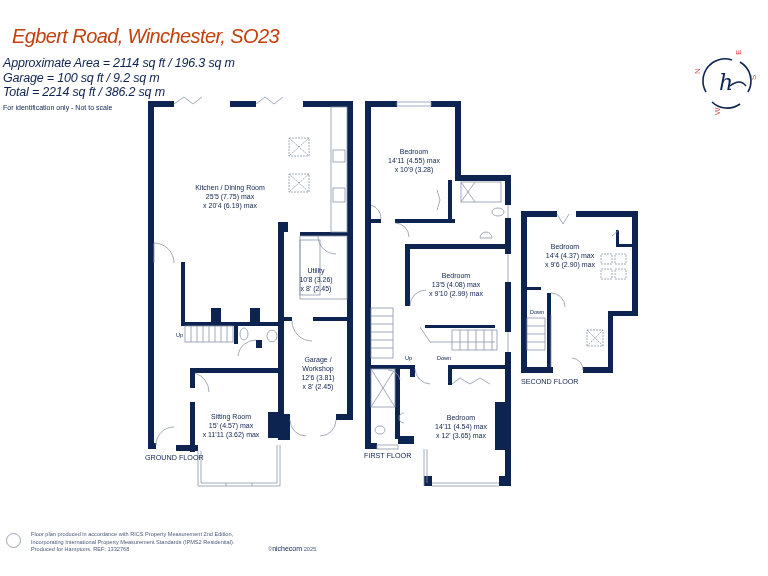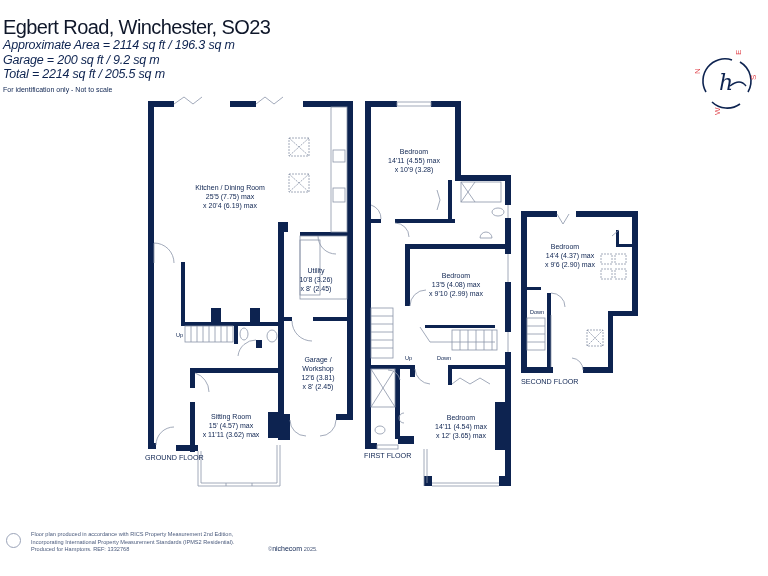--- a/index.html
+++ b/index.html
@@ -1,39 +1,39 @@
 <!DOCTYPE html>
 <html><head>
 <meta charset="utf-8">
 <style>
   html, body { margin:0; padding:0; background:#ffffff; }
   body { width:768px; height:576px; position:relative; overflow:hidden; font-family:"DejaVu Sans", sans-serif; color:#0d2350; }
   .header { position:absolute; left:3px; top:16px; }
-  .title { font-family:"Liberation Sans", sans-serif; font-size:20px; color:#0f172a; letter-spacing:-0.6px; line-height:22px; margin:0; }
+  .title { font-family:"Liberation Sans", sans-serif; font-size:20px; color:#c2410c; letter-spacing:-0.6px; line-height:22px; margin:9px;font-style:italic; }
   .area-line { font-family:"Liberation Sans", sans-serif; font-size:12.5px; color:#0d2350; line-height:14.5px; letter-spacing:-0.2px;font-style:italic; }
   .note { font-family:"Liberation Sans", sans-serif; font-size:7px; color:#0d2350; margin-top:4px; }
   .compass { position:absolute; left:690px; top:40px; width:70px; height:80px; }
   svg.plan { position:absolute; left:0; top:0; }
   .lbl { font-family:"Liberation Sans", sans-serif; font-size:7px; fill:#0d2350; text-anchor:middle; }
   .floor-lbl { font-family:"Liberation Sans", sans-serif; font-size:7.2px; fill:#0d2350; }
   .tiny { font-family:"Liberation Sans", sans-serif; font-size:5.5px; fill:#0d2350; }
   .footer { position:absolute; left:6px; top:531px; display:flex; align-items:flex-start; }
   .footer-icon { width:13px; height:13px; border:1px solid #9aa3b8; border-radius:50%; margin-top:2px; margin-right:10px; position:relative; }
   .footer-text { font-family:"Liberation Sans", sans-serif; font-size:5.6px; color:#4a5a7c; line-height:7.6px; }
   .footer-copy { font-family:"Liberation Sans", sans-serif; font-size:5.6px; color:#4a5a7c; position:absolute; left:268px; top:545px; }
   .footer-copy b { color:#0d2350; font-size:7px; font-weight:normal; }
 </style>
 </head>
 <body>
 
 <div class="header">
   <div class="title">Egbert Road, Winchester, SO23</div>
   <div class="area-line">Approximate Area = 2114 sq ft / 196.3 sq m</div>
-  <div class="area-line">Garage = 200 sq ft / 9.2 sq m</div>
-  <div class="area-line">Total = 2214 sq ft / 205.5 sq m</div>
+  <div class="area-line">Garage = 100 sq ft / 9.2 sq m</div>
+  <div class="area-line">Total = 2214 sq ft / 386.2 sq m</div>
   <div class="note">For identification only - Not to scale</div>
 </div>
 
 <svg class="compass" viewBox="0 0 70 80" width="70" height="80">
   <path d="M 50 22 A 22 22 0 0 1 58 52" fill="none" stroke="#0d2350" stroke-width="1.6"></path>
   <path d="M 50 64 A 22 22 0 0 1 22 62" fill="none" stroke="#0d2350" stroke-width="1.6"></path>
   <path d="M 16 52 A 22 22 0 0 1 42 20" fill="none" stroke="#0d2350" stroke-width="1.6"></path>
   <text x="36" y="50" font-family="DejaVu Serif, serif" font-style="italic" font-size="22" fill="#0d2350" text-anchor="middle">h</text>
   <path d="M 40 46 Q 50 38 56 46" fill="none" stroke="#0d2350" stroke-width="1.4"></path>
   <text x="8" y="36" font-family="Liberation Sans, sans-serif" font-size="8" fill="#e0464d" transform="rotate(-90 8 34)">N</text>

